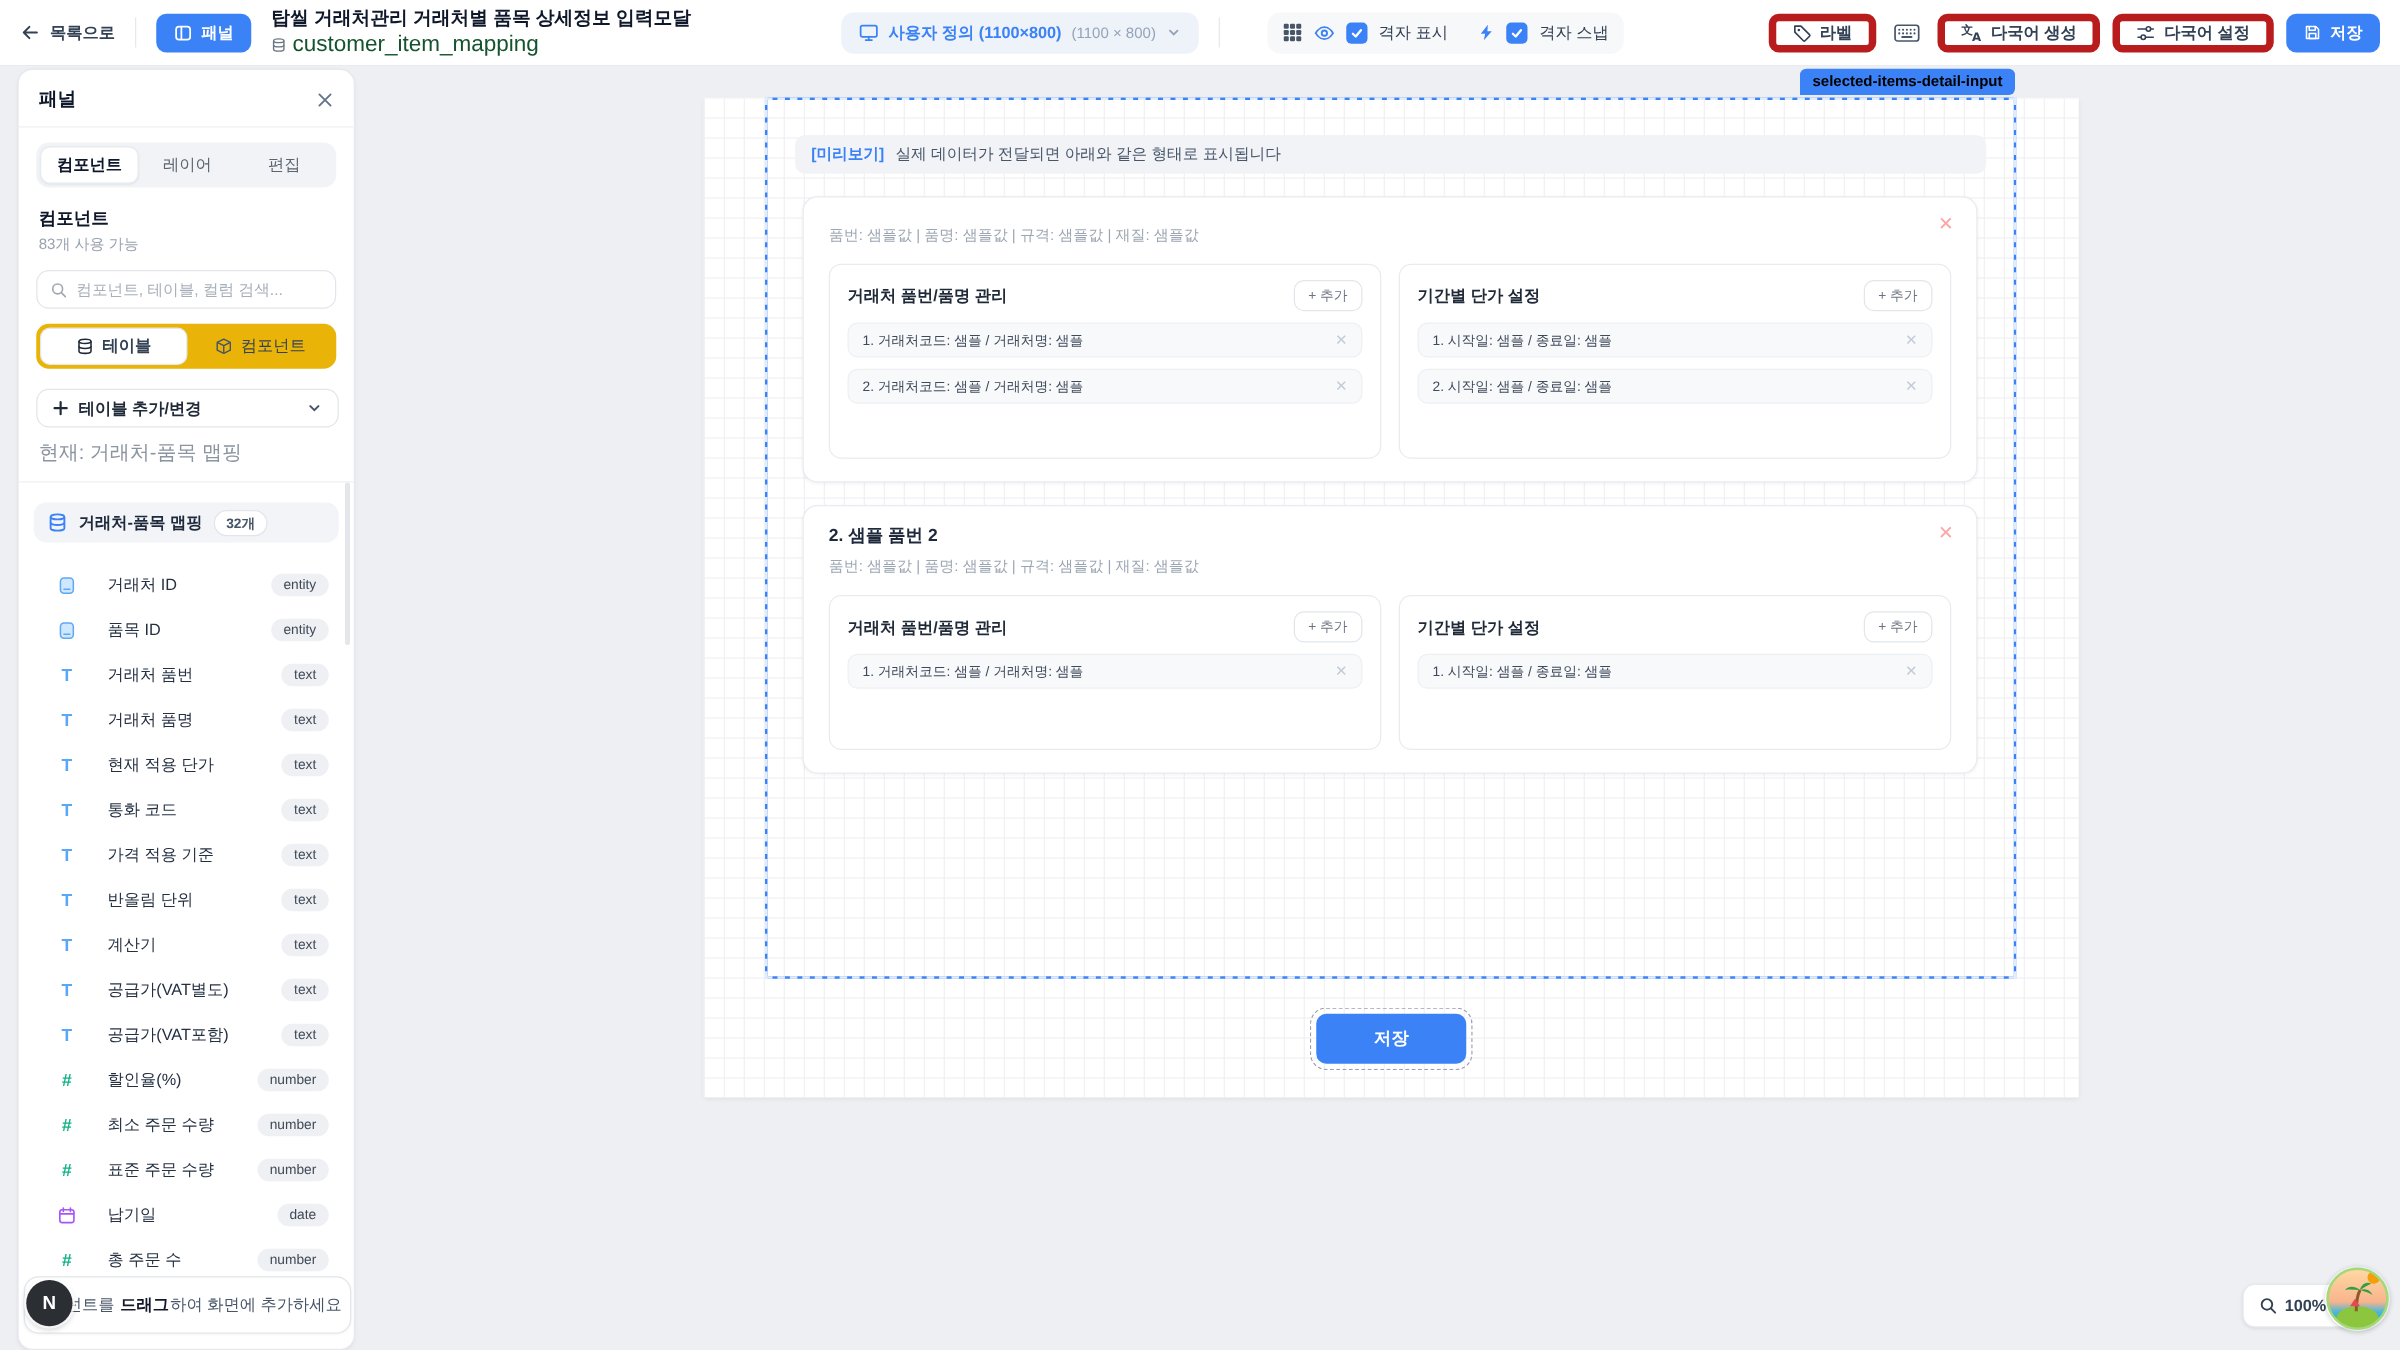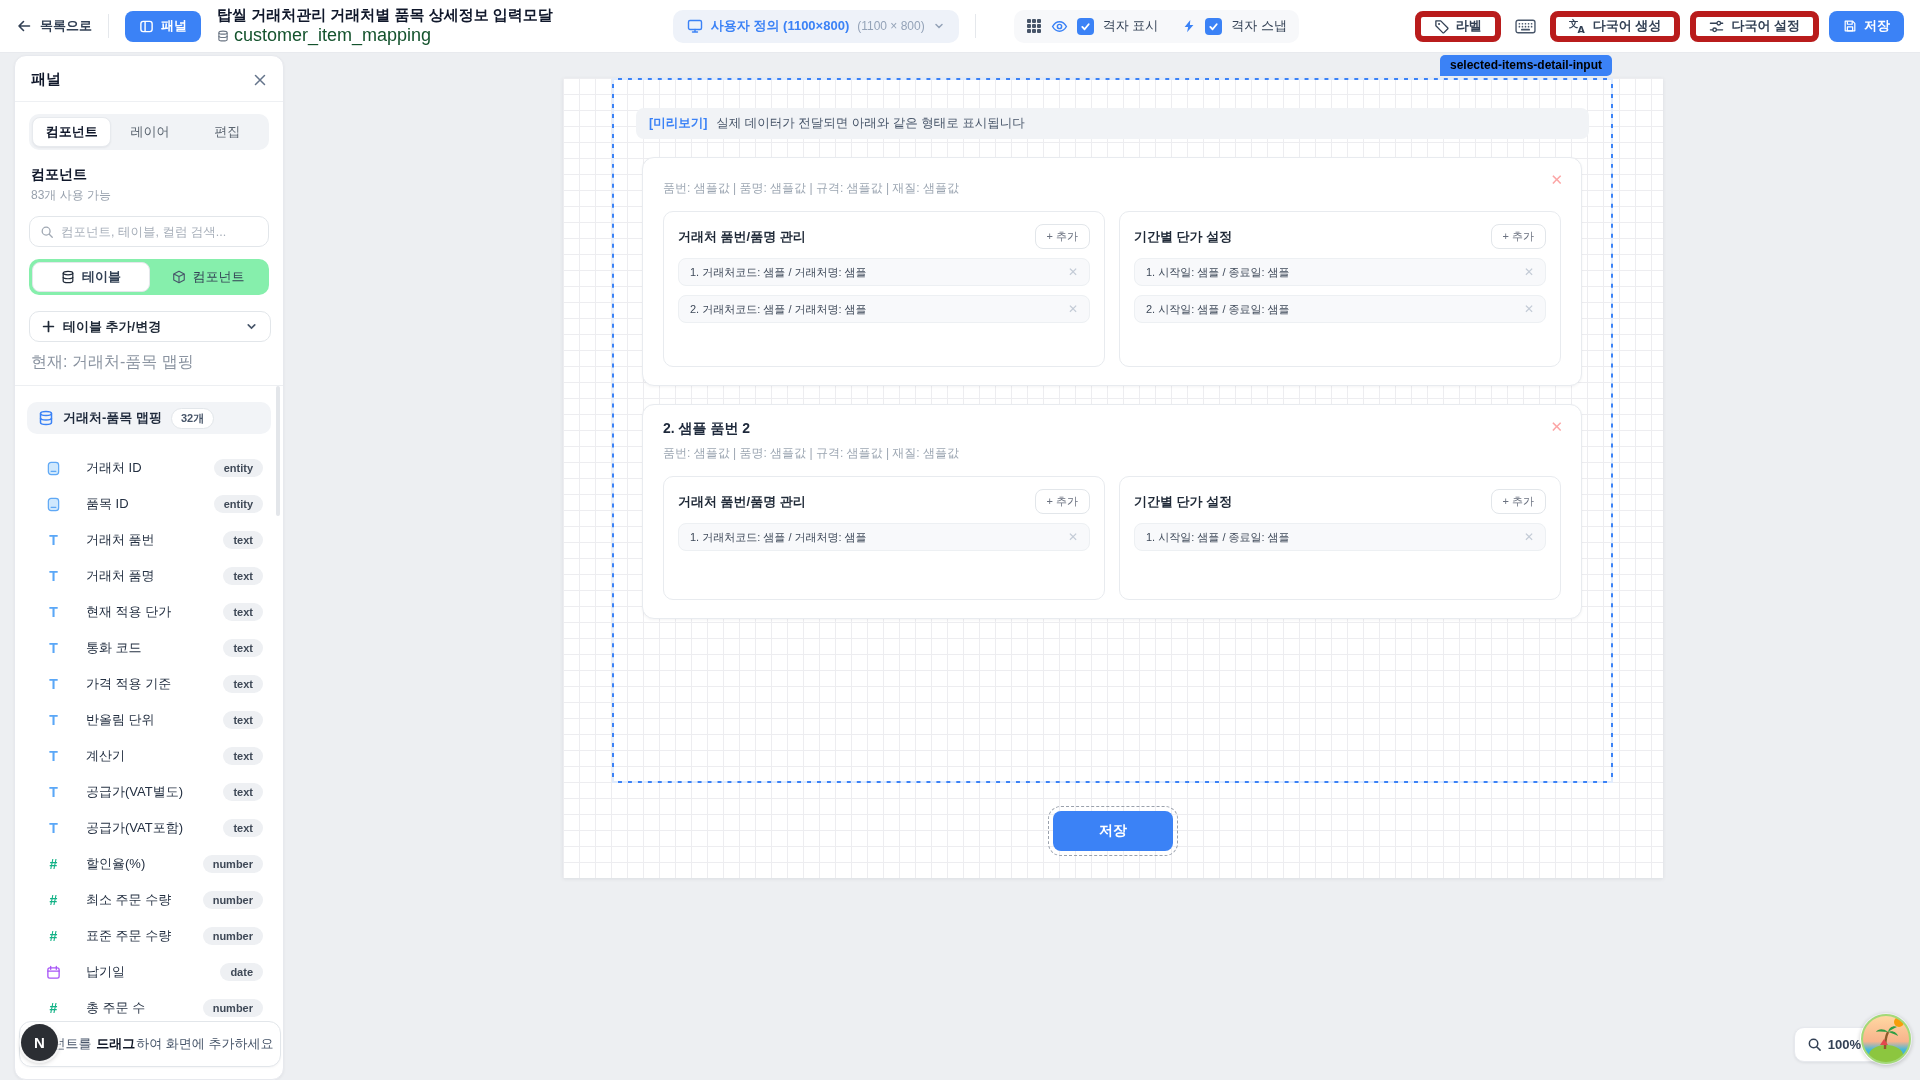--- a/index.html
+++ b/index.html
@@ -47,42 +47,42 @@
   .sb-tab.active { background:#fff; border:1px solid #e7eaee; color:#0f172a; font-weight:700; padding:5px 0;
                    box-shadow:0 1px 2px rgba(16,24,40,.06); }
   .sb-section { padding:16px 16px 0; }
   .sb-section h3 { font-size:14px; font-weight:700; color:#0f172a; }
   .sb-sub { font-size:12px; color:#98a1ad; margin-top:3px; }
   .sb-search { margin:12px 14px 0; height:31px; border:1px solid #e2e6ea; border-radius:10px; display:flex;
                align-items:center; gap:7px; padding:0 10px; background:#fff; }
   .sb-search input { border:none; outline:none; font-size:12.5px; color:#334155; width:100%; background:transparent;
                      font-family:inherit; }
   .sb-search input::placeholder { color:#a6aeb9; }
-  .src-tabs { margin:12px 14px 0; background:#86efac; border-radius:10px; padding:3px; display:flex;justify-content:flex-end; }
+  .src-tabs { margin:12px 14px 0; background:#eab308; border-radius:10px; padding:3px; display:flex;justify-content:flex-end; }
   .src-tab { flex:1; display:flex; align-items:center; justify-content:center; gap:7px; font-size:13px;
              color:#334155; padding:6px 0; border-radius:8px; cursor:pointer; }
   .src-tab.active { background:#fff; border:1px solid #e4e7eb; padding:5px 0; font-weight:700; }
   .add-table { margin:16px 14px 0; height:31px; width:242px; background:#fff; border:1px solid #e2e6ea;
                border-radius:10px; display:flex; align-items:center; gap:8px; padding:0 12px; font-size:13px;
                font-weight:600; color:#1f2937; cursor:pointer; }
   .add-table .chev { margin-left:auto; display:flex; }
   .current-line { margin:10px 16px 0; font-size:16px; color:#8b94a1; }
   .sb-divider { height:1px; background:#edeff2; margin:12px 0 10px; }
   .tbl-group { margin:16px 12px; background:#f2f4f7; border-radius:10px; height:32px; display:flex;
                align-items:center; gap:9px; padding:0 11px; cursor:pointer; }
   .tbl-group .tname { font-size:13px; font-weight:700; color:#1e293b; }
   .count-badge { background:#fff; border:1px solid #e2e6ea; border-radius:999px; font-size:11px; font-weight:700;
                  color:#475569; padding:2px 9px; }
   .field-list { margin-top:6px; }
   .field-row { height:36px; display:flex; align-items:center; gap:24px; padding:0 20px 0 30px; cursor:grab; }
   .field-row .ficon { width:17px; display:flex; justify-content:center; font-weight:800; }
   .ficon.t { color:#5aa7f7; font-size:14px; }
   .ficon.n { color:#12b286; font-size:14px; }
   .field-row .fname { font-size:13px; color:#243042; }
-  .type-badge { margin-left:auto; background:#eef0f3; border-radius:999px; font-size:11px; font-weight:700;
+  .type-badge { margin-left:auto; background:#eef0f3; border-radius:999px; font-size:11px; font-weight:400;
                 color:#3f4957; padding:3px 10px; }
   .sb-thumb { position:absolute; right:3px; top:330px; width:4px; height:130px; background:#e3e6ea; border-radius:2px; }
   .drag-hint { position:absolute; left:4px; bottom:12px; width:262px; height:46px; background:#fff;
                border:1px solid #e2e6ea; border-radius:12px; display:flex; align-items:center; justify-content:center;
                font-size:13px; color:#475569; box-shadow:0 1px 2px rgba(16,24,40,.04); }
   .drag-hint b { color:#111827; margin:0 1px; }
   .cursor-avatar { position:absolute; left:6px; bottom:18px; width:37px; height:37px; border-radius:50%;
                    background:#2b2e33; color:#fff; font-size:15px; font-weight:700; display:flex; align-items:center;
                    justify-content:center; box-shadow:0 0 0 2px rgba(255,255,255,.7), 0 2px 5px rgba(0,0,0,.25); z-index:2; }
 

